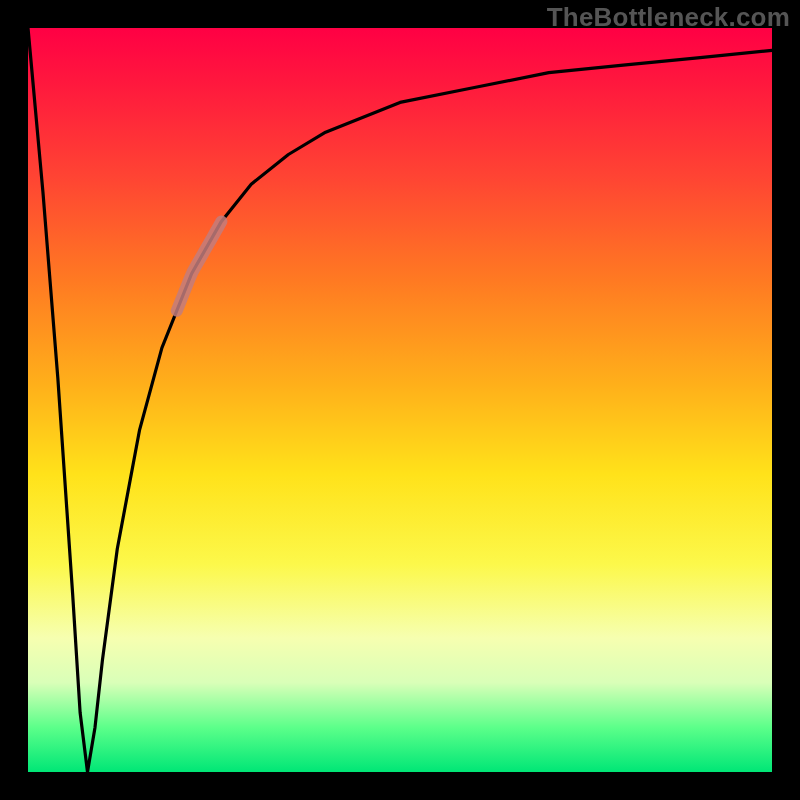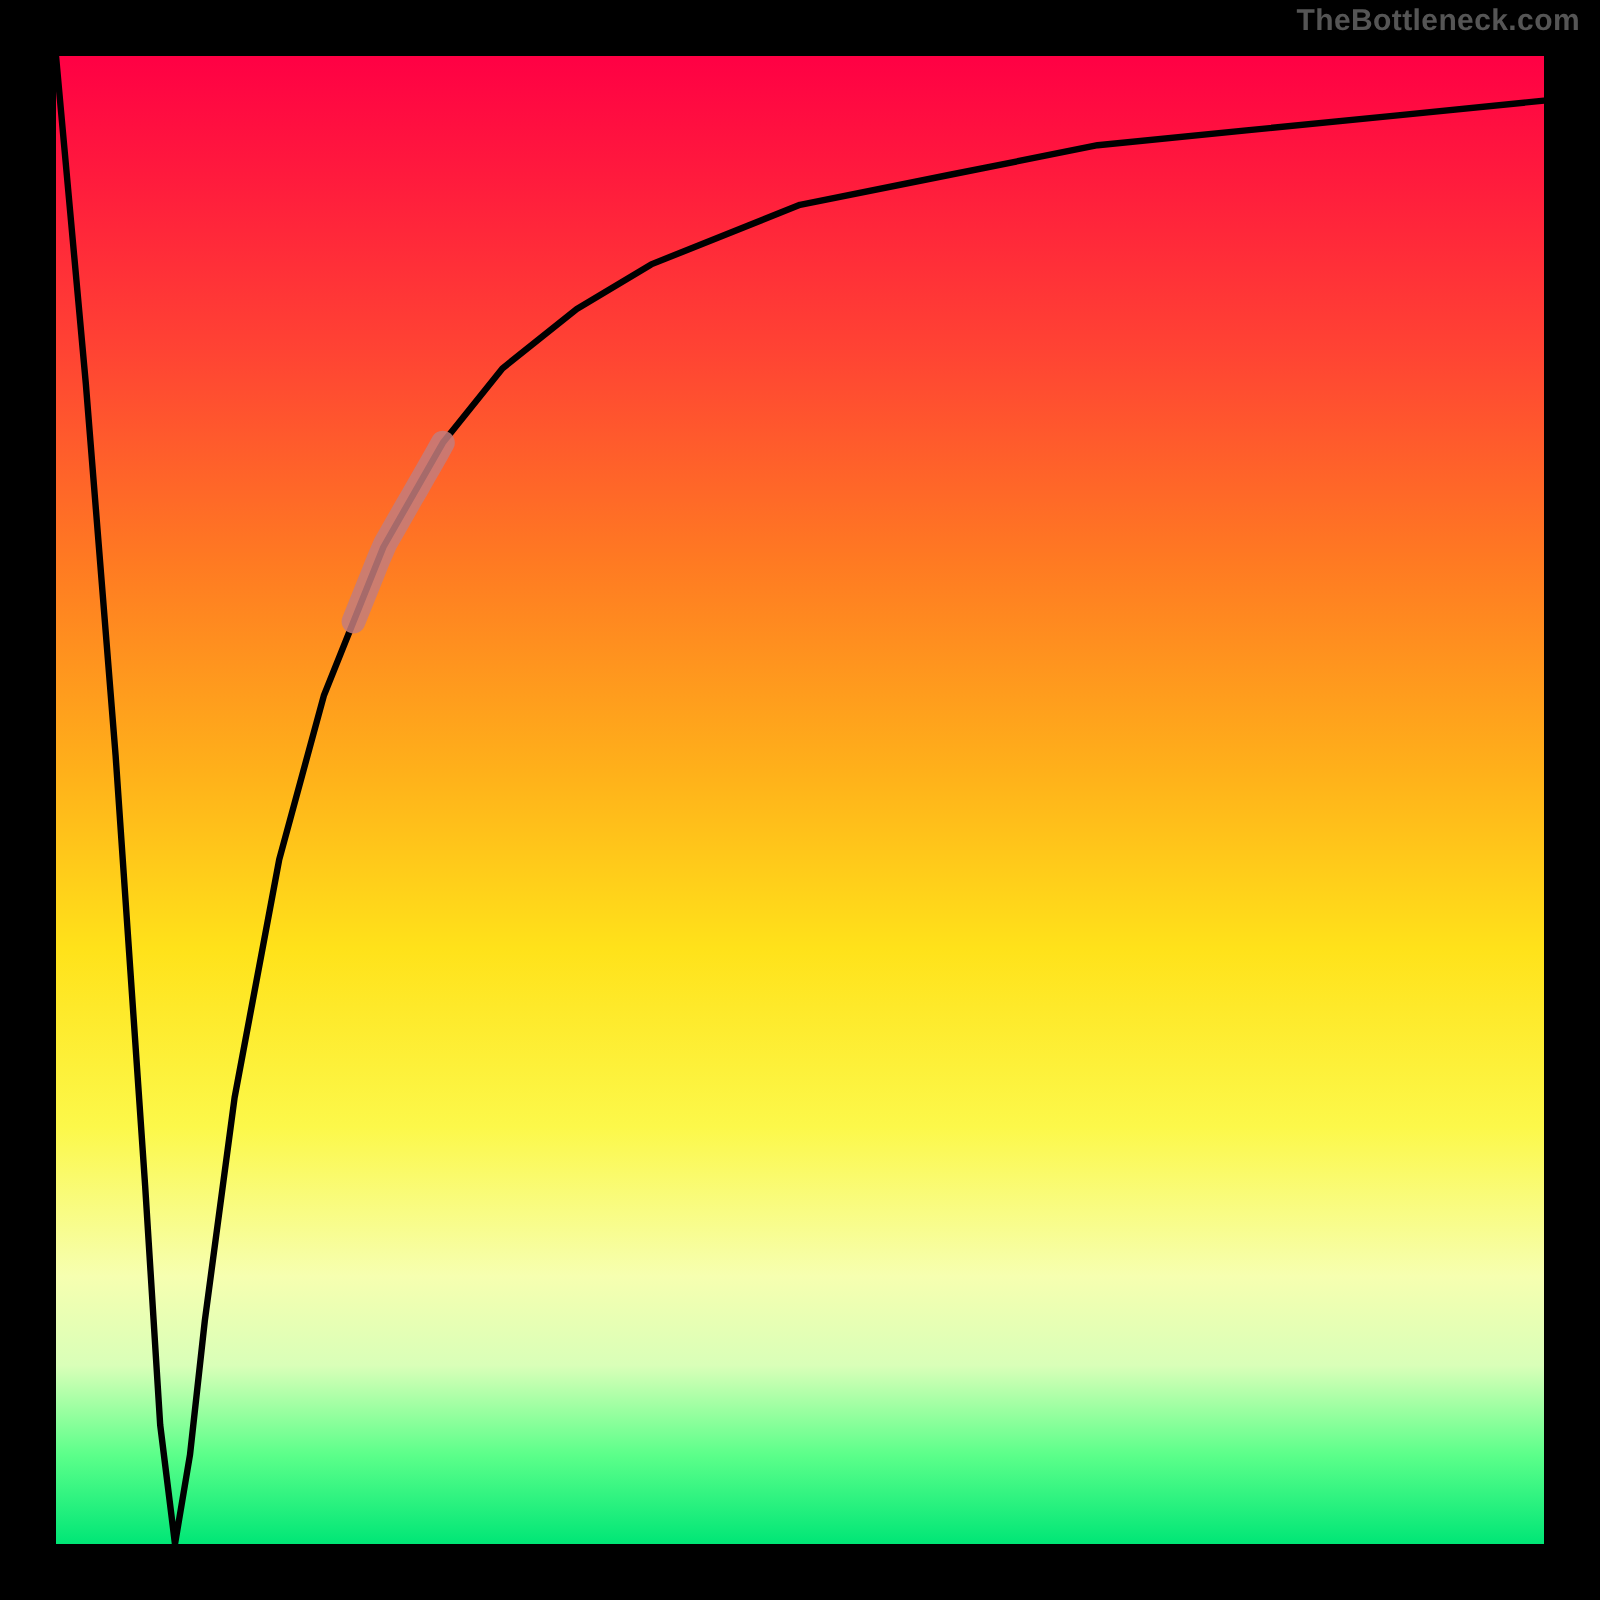--- a/index.html
+++ b/index.html
@@ -15,21 +15,21 @@
     position: relative;
     width: 800px;
     height: 800px;
     background: #000;
   }
   .watermark {
     position: absolute;
     top: 2px;
     right: 10px;
     color: #555;
-    font-size: 15px;
+    font-size: 26px;
     font-weight: 600;
     letter-spacing: 0.2px;
     user-select: none;
   }
   .plot-area {
     position: absolute;
     left: 28px;
     top: 28px;
     width: 744px;
     height: 744px;

